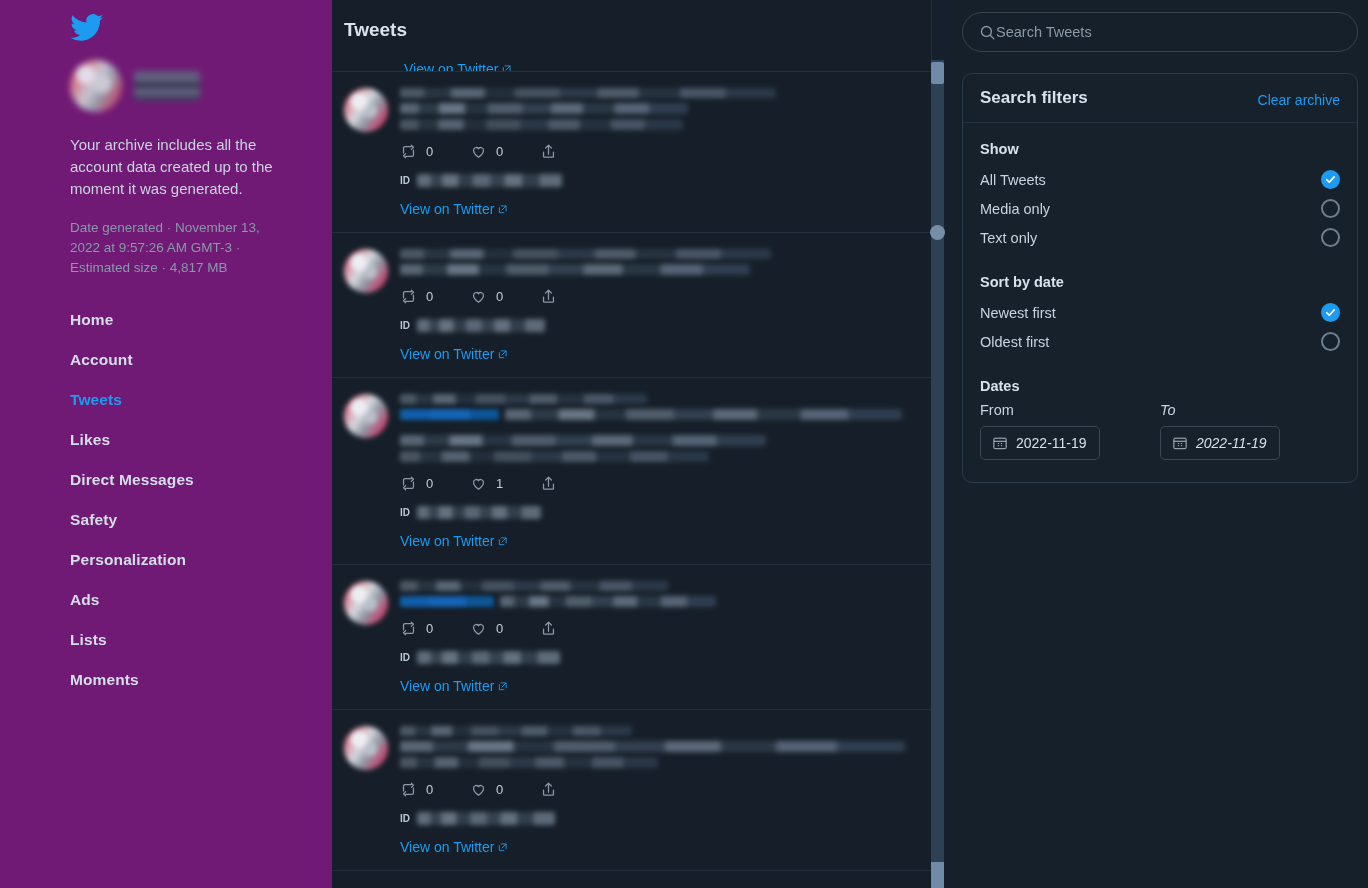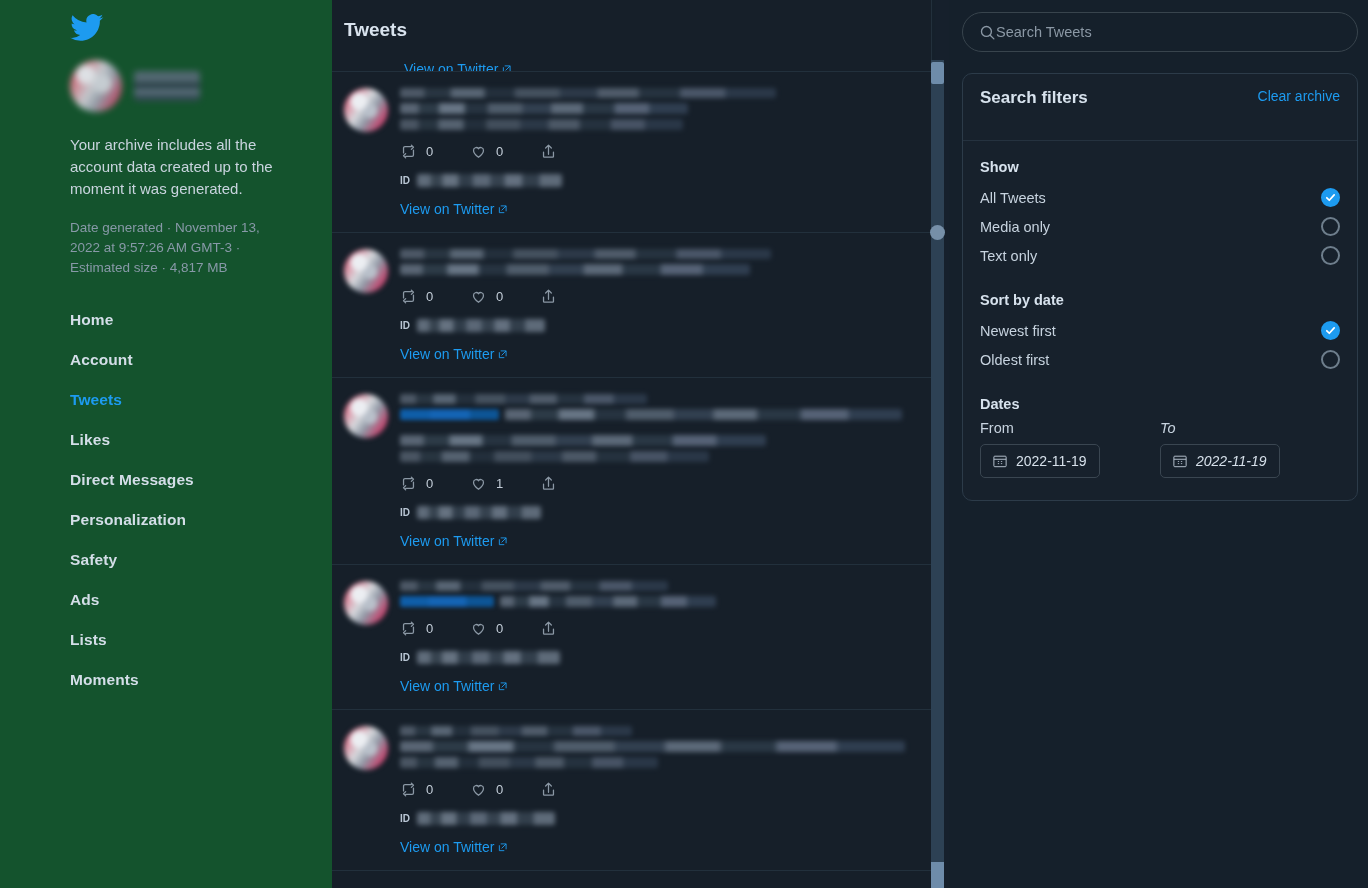--- a/index.html
+++ b/index.html
@@ -7,21 +7,21 @@
     width: 1368px; height: 888px;
     background: #15202b;
     font-family: "Liberation Sans", sans-serif;
     overflow: hidden;
   }
   .app { display: flex; width: 1368px; height: 888px; }
 
   
   .sidebar {
     width: 332px; flex: 0 0 332px;
-    background: #14532d;
+    background: #701a75;
     padding: 14px 0 0 0;
     position: relative;
   }
   .logo { padding: 0 0 0 70px; }
   .logo svg { display: block; }
   .profile {
     display: flex; align-items: center; gap: 12px;
     padding: 18px 0 0 70px;
   }
   .avatar-lg {
@@ -197,22 +197,22 @@
   }
   .search-input::placeholder { color: #8b98a5; }
 
   .filters {
     margin-top: 21px;
     border: 1px solid #2c3b49; border-radius: 10px;
     background: #17212c;
     overflow: hidden;
   }
   .filters-head {
-    display: flex; align-items: flex-start; justify-content: space-between;
-    padding: 14px 17px 32px 17px;
+    display: flex; align-items: flex-end; justify-content: space-between;
+    padding: 14px 17px 14px 17px;
     border-bottom: 1px solid #25323f;
   }
   .filters-title { color: #d7e2ed; font-size: 17px; font-weight: bold; }
   .clear-filters { color: #1d9bf0; font-size: 14px; cursor: pointer; }
 
   .filters-body { padding: 14px 17px 22px 17px; }
   .group-title {
     color: #d7e2ed; font-size: 14.5px; font-weight: bold;
     margin: 10px 0 8px 0;
   }
@@ -261,22 +261,22 @@
 
     <p class="archive-note">Your archive includes all the account data created up to the moment it was generated.</p>
     <p class="date-note">Date generated · November 13, 2022 at 9:57:26 AM GMT-3 · Estimated size · 4,817 MB</p>
 
     <nav class="nav">
       <a class="nav-item">Home</a>
       <a class="nav-item">Account</a>
       <a class="nav-item active">Tweets</a>
       <a class="nav-item">Likes</a>
       <a class="nav-item">Direct Messages</a>
+      <a class="nav-item">Safety</a>
       <a class="nav-item">Personalization</a>
-      <a class="nav-item">Safety</a>
       <a class="nav-item">Ads</a>
       <a class="nav-item">Lists</a>
       <a class="nav-item">Moments</a>
     </nav>
   </aside>
 
   <section class="center">
     <div class="center-head">
       <h1>Tweets</h1>
     </div>

